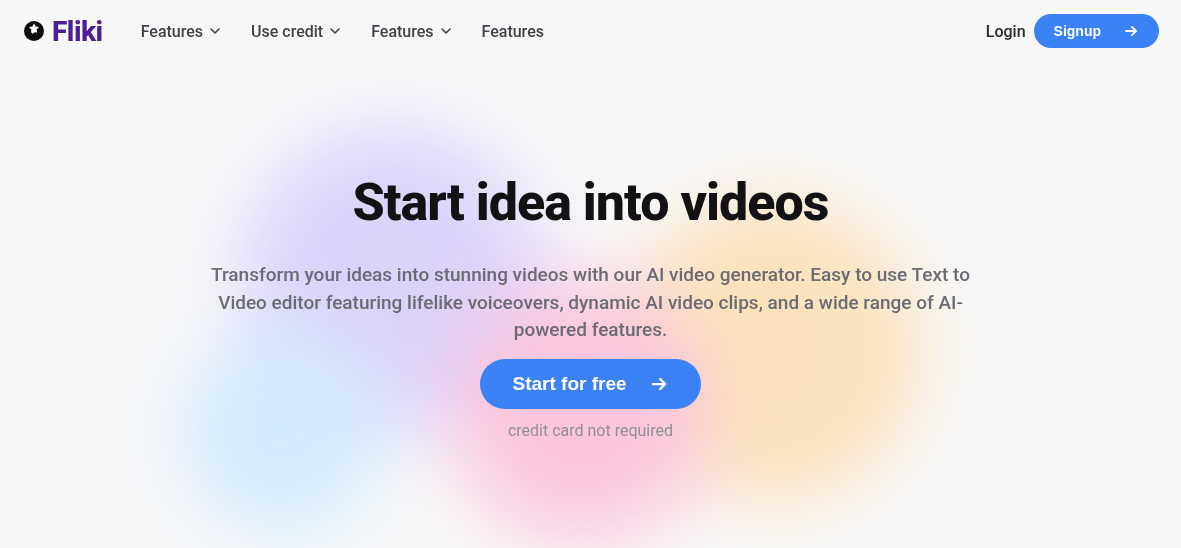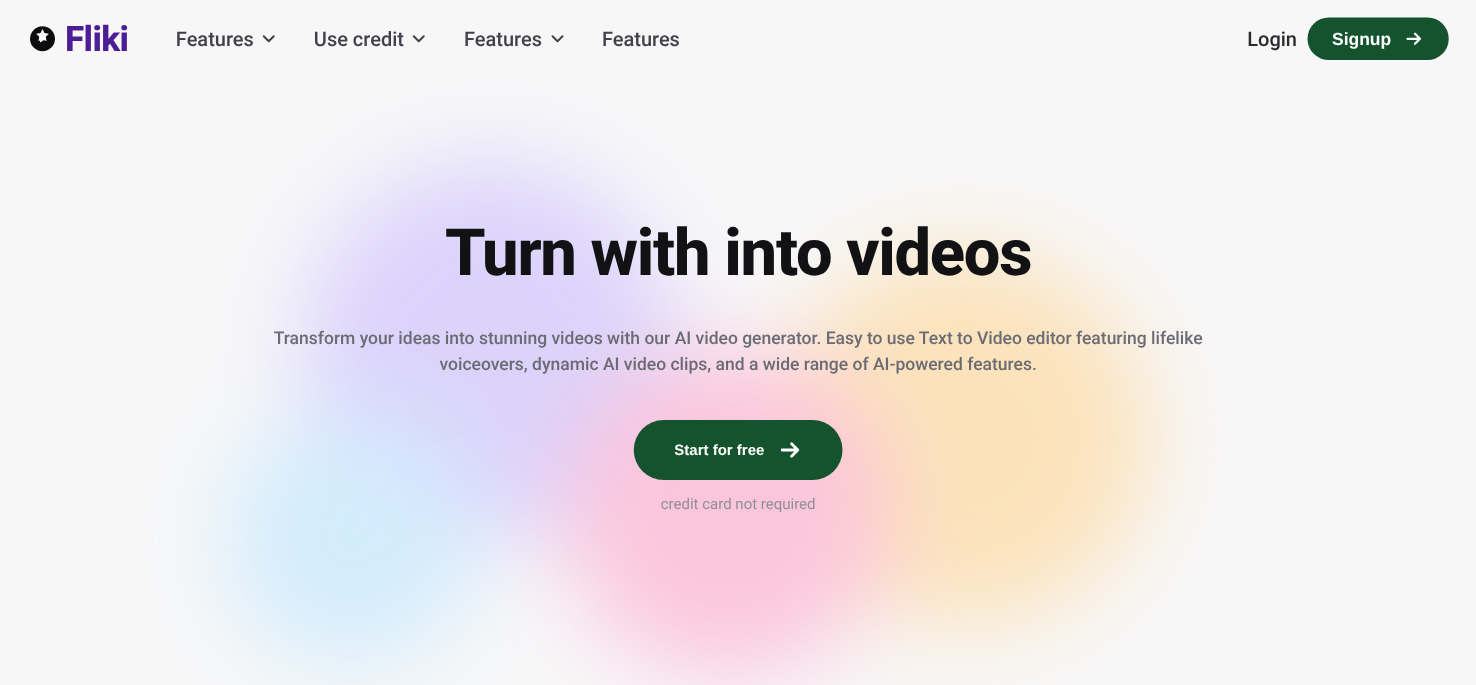--- a/index.html
+++ b/index.html
@@ -71,22 +71,22 @@
     font-size: 16px;
     color: #2b2b30;
     font-weight: 500;
     cursor: pointer;
     margin-right: 8px;
   }
 
   .btn-pill {
     display: inline-flex;
     align-items: center;
-    gap: 10px;
-    background: #14532d;
+    gap: 22px;
+    background: #3b82f6;
     color: #fff;
     font-weight: 700;
     border-radius: 999px;
     cursor: pointer;
     border: none;
   }
   .signup {
     font-size: 14px;
     padding: 9px 20px;
   }
@@ -101,33 +101,33 @@
   h1.title {
     font-size: 52px;
     line-height: 1.18;
     font-weight: 800;
     color: #121215;
     letter-spacing: -1px;
   }
   p.sub {
     margin: 28px auto 0;
     max-width: 760px;
-    font-size: 14px;
+    font-size: 19px;
     line-height: 1.45;
     color: #6b6b73;
     font-weight: 500;
   }
   .cta {
-    margin-top: 34px;
-    font-size: 12px;
+    margin-top: 15px;
+    font-size: 19px;
     padding: 14px 32px;
   }
   .note {
     margin-top: 12px;
-    font-size: 12px;
+    font-size: 16px;
     color: #8f8f97;
   }
 </style>
 </head>
 <body>
 
 <div class="bg-blur">
   <div class="blob a"></div>
   <div class="blob b"></div>
   <div class="blob c"></div>
@@ -188,21 +188,21 @@
     <span class="arrow">
       <svg width="16" height="16" viewBox="0 0 16 16">
           <path d="M3 8h9M9 4l4 4-4 4" stroke="#fff" stroke-width="1.8" fill="none" stroke-linecap="round" stroke-linejoin="round"></path>
         </svg>
     </span>
   </button>
 </header>
 
 <main class="hero">
   <h1 class="title">
-    <span>Turn with into videos</span><br>
+    <span>Start idea into videos</span><br>
   </h1>
   <p class="sub">Transform your ideas into stunning videos with our AI video generator. Easy to use Text to Video editor featuring lifelike voiceovers, dynamic AI video clips, and a wide range of AI-powered features.</p>
   <div>
     <button class="btn-pill cta">
       <span>Start for free</span>
       <span class="arrow">
         <svg width="20" height="20" viewBox="0 0 16 16">
             <path d="M3 8h9M9 4l4 4-4 4" stroke="#fff" stroke-width="1.8" fill="none" stroke-linecap="round" stroke-linejoin="round"></path>
           </svg>
       </span>

